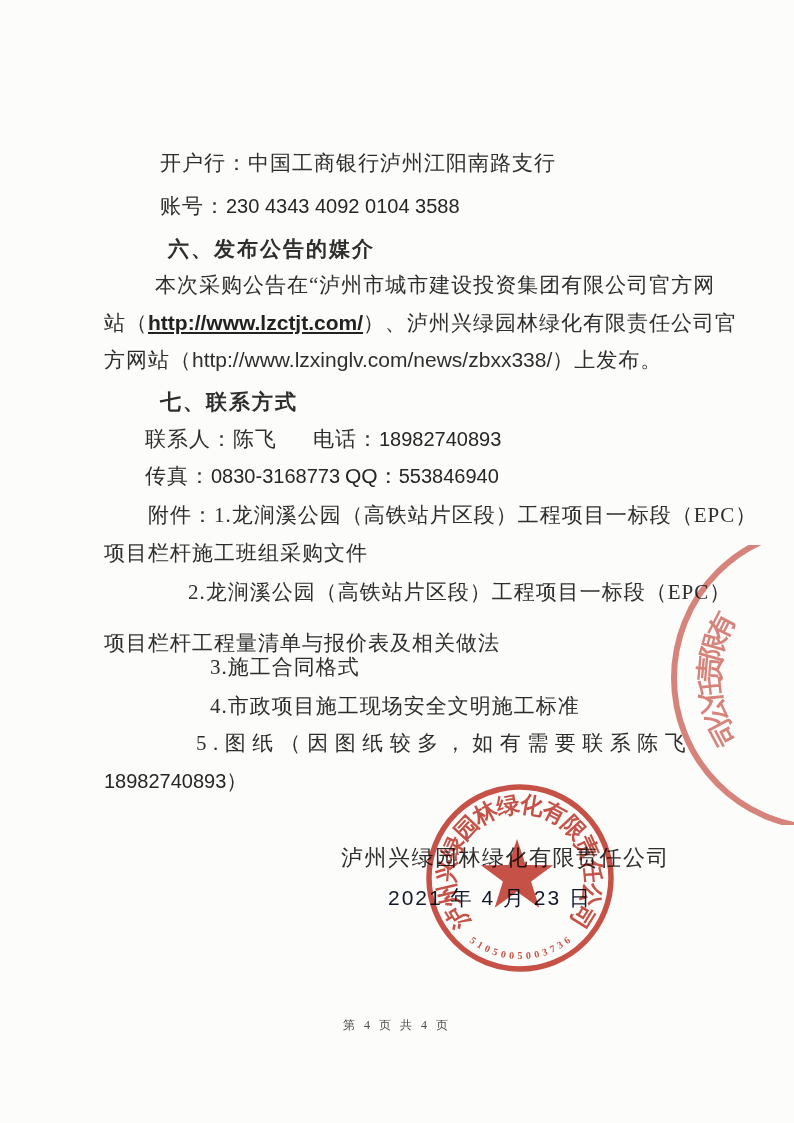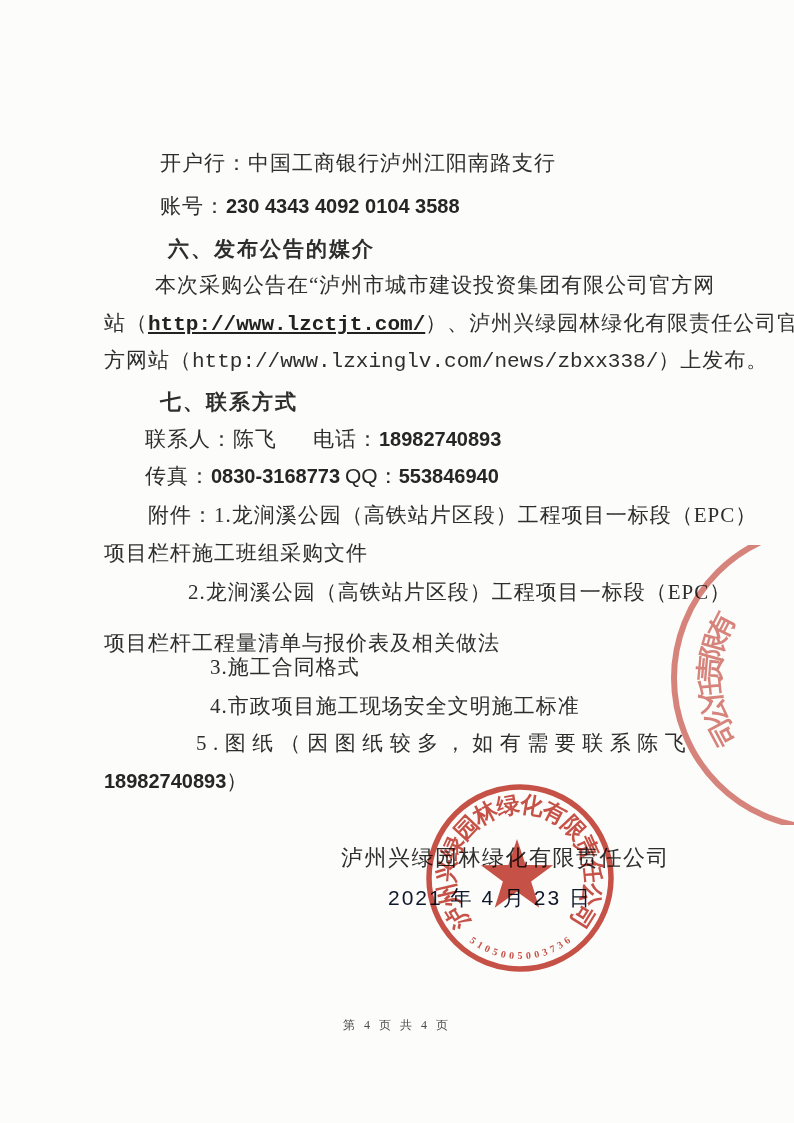--- a/index.html
+++ b/index.html
@@ -14,26 +14,26 @@
   .line{
     position:absolute;
     font-size:21px;
     line-height:1.25;
     white-space:nowrap;
     letter-spacing:1px;
   }
   .heading{font-weight:bold;letter-spacing:2px;}
   .num{
     font-family:"Liberation Sans",sans-serif;
-    font-weight:bold;
+    font-weight:normal;
     color:#262626;
     letter-spacing:0px;
   }
   .url{
-    font-family:Liberation Mono, monospace;
+    font-family:Liberation Sans, sans-serif;
     letter-spacing:0px;
     text-align:center;
   }
   .url-bold{
     font-weight:bold;
     text-decoration:underline;
     color:#222;
   }
   .wide{letter-spacing:6.5px;}
   .offset{position:absolute;top:0;}

